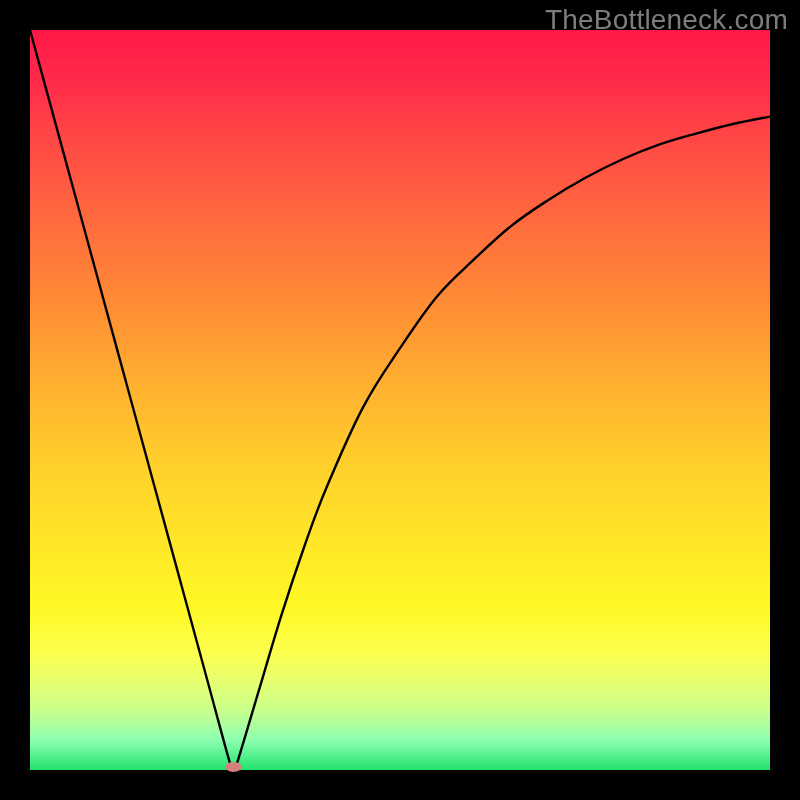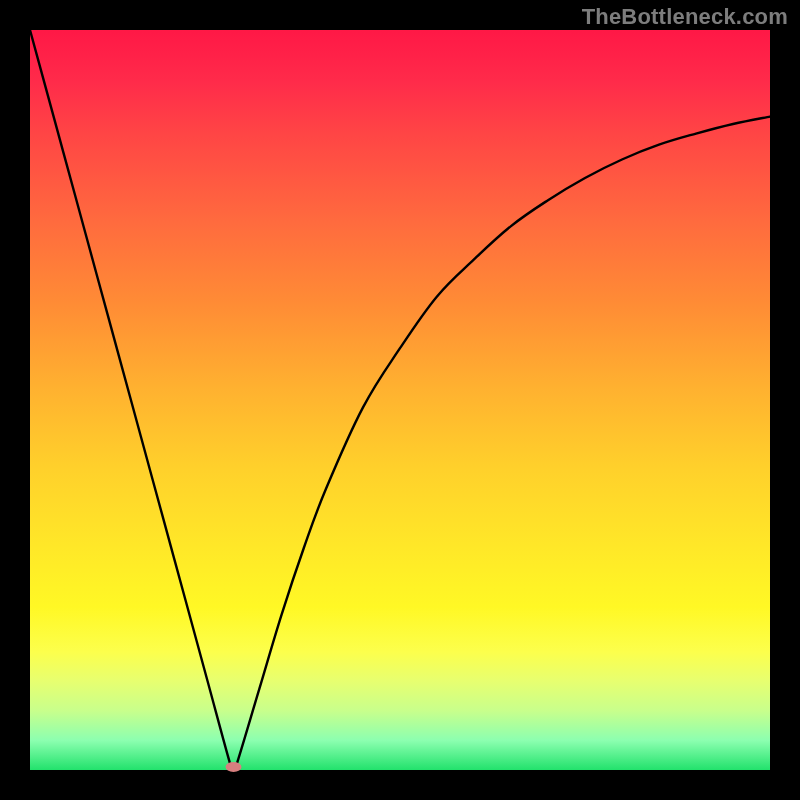--- a/index.html
+++ b/index.html
@@ -39,22 +39,22 @@
       #c8ff8c 92%,
       #8cffb0 96%,
       #22e26c 100%
     );
   }
   .watermark {
     position: absolute;
     top: 4px;
     right: 12px;
     color: #7d7d7d;
-    font-size: 22px;
-    font-weight: 700;
+    font-size: 28px;
+    font-weight: 400;
     letter-spacing: 0.2px;
     user-select: none;
   }
   svg.curve {
     position: absolute;
     left: 30px;
     top: 30px;
     width: 740px;
     height: 740px;
     overflow: visible;

